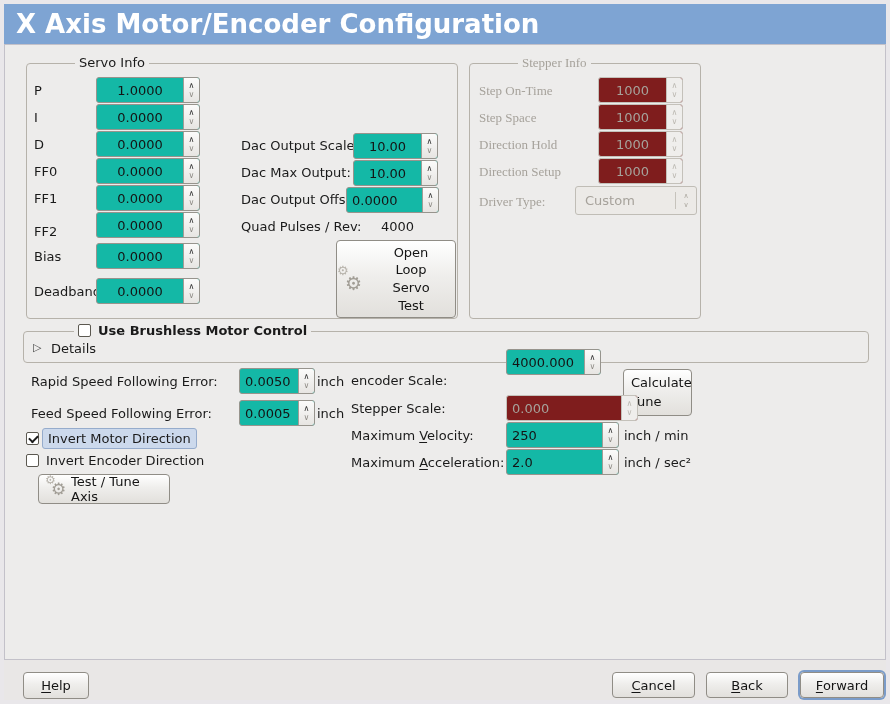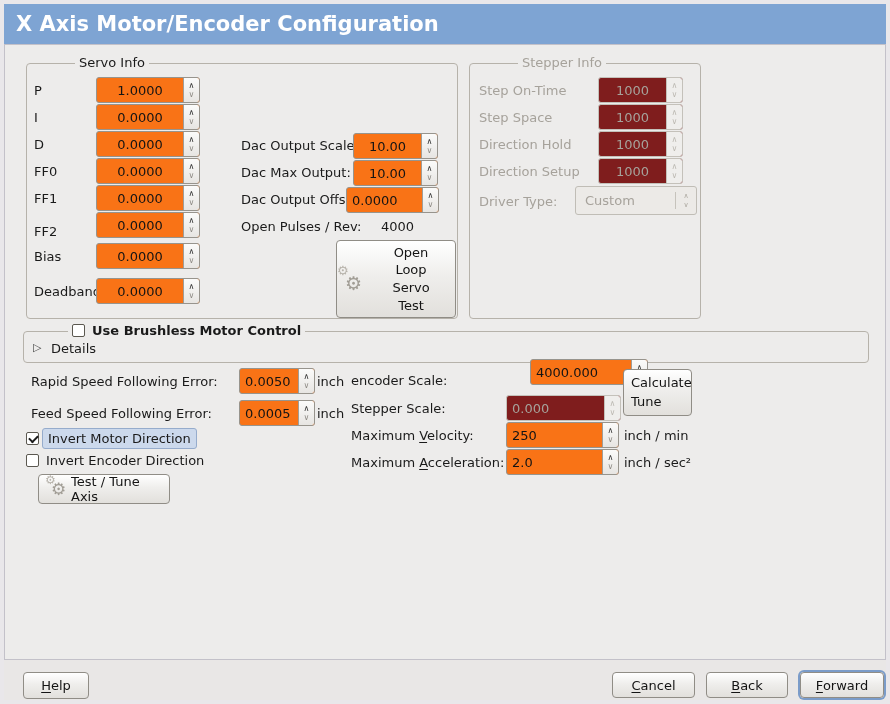--- a/index.html
+++ b/index.html
@@ -1,31 +1,31 @@
 <!DOCTYPE html>
 <html><head>
 <meta charset="utf-8">
 <style>
   html,body{margin:0;padding:0;}
   body{font-family:"DejaVu Sans","Liberation Sans",sans-serif;font-size:13px;color:#1a1a1a;}
   .window{position:relative;width:890px;height:704px;background:#e9e7ea;overflow:hidden;}
   .titlebar{position:absolute;left:4px;top:4px;width:882px;height:40px;background:#7ea4d3;
-            color:#ffffff;font-weight:bold;font-size:21px;line-height:40px;padding-left:12px;
+            color:#ffffff;font-weight:bold;font-size:26px;line-height:40px;padding-left:12px;
             box-sizing:border-box;}
   .content{position:absolute;left:4px;top:44px;width:882px;height:616px;background:#edeceb;
            border:1px solid #c3c1c9;box-sizing:border-box;}
   .footer{position:absolute;left:4px;top:660px;width:882px;height:40px;background:#e9e7e6;}
 
   .lbl{position:absolute;white-space:nowrap;color:#1a1a1a;}
-  .dim{color:#a6a29b;}
+  .dim{color:#a6a29b;font-family:Liberation Serif, serif;}
   .frame{position:absolute;border:1px solid #b6b2aa;border-radius:4px;box-sizing:border-box;}
   .legend{position:absolute;top:-9px;left:8px;background:#edeceb;padding:0 4px;white-space:nowrap;margin-left:40px;}
   .legend-flex{display:flex;align-items:center;gap:7px;}
 
-  .spin{position:absolute;display:flex;background:#f97316;border:1px solid #97948d;border-radius:3px;
+  .spin{position:absolute;display:flex;background:#14b8a6;border:1px solid #97948d;border-radius:3px;
         height:26px;box-sizing:border-box;overflow:hidden;}
   .spin .val{flex:1;display:flex;align-items:center;padding:0 5px;color:#141414;}
   .spin.center .val{justify-content:center;}
   .spin .btns{width:15px;border-left:1px solid #a09d96;background:linear-gradient(#fbfbfa,#e7e5e2);
               display:flex;flex-direction:column;align-items:center;justify-content:center;
               font-size:8px;line-height:1.15;}
   .spin .up{color:#2e2e2e;} .spin .dn{color:#8f8c86;}
   .spin.dis{background:#7f1d1d;border-color:#c4c1ba;}
   .spin.dis .val{color:#a6a29b;}
   .spin.dis .btns{background:#efeeec;border-left-color:#c4c1ba;}
@@ -166,21 +166,21 @@
 
     <span class="lbl" style="left:236px;top:147px;">Dac Output Offset:</span>
     <div class="spin" style="left:341px;top:142px;width:93px;">
       <span class="val">0.0000</span>
       <span class="btns">
           <span class="up">∧</span>
           <span class="dn">∨</span>
         </span>
     </div>
 
-    <span class="lbl" style="left:236px;top:174px;">Open Pulses / Rev:</span>
+    <span class="lbl" style="left:236px;top:174px;">Quad Pulses / Rev:</span>
     <span class="lbl" style="left:360px;top:174px;margin-left:16px;">4000</span>
 
     <div class="btn" style="left:331px;top:195px;width:120px;height:78px;">
       <span class="gears">
           <span class="g1">⚙</span>
           <span class="g2">⚙</span>
         </span>
       <span class="pre" style="flex:1;text-align:center;line-height:1.35;">Open
 Loop
 Servo
@@ -231,21 +231,21 @@
     <div class="combo" style="left:570px;top:141px;width:122px;height:29px;">
       <span class="txt">Custom</span>
       <span class="sep"></span>
       <span class="chev">
           <span>∧</span>
           <span>∨</span>
         </span>
     </div>
 
     <div class="frame" style="left:18px;top:286px;width:846px;height:32px;">
-      <span class="legend legend-flex" style="left:4px;">
+      <span class="legend legend-flex" style="left:10px;">
         <span class="checkbox inline"></span>
         <b>Use Brushless Motor Control</b>
       </span>
     </div>
     <span class="expander-arrow" style="left:28px;top:296px;">▷</span>
     <span class="lbl" style="left:46px;top:296px;">Details</span>
 
     <span class="lbl" style="left:26px;top:329px;">Rapid Speed Following Error:</span>
     <div class="spin" style="left:234px;top:323px;width:76px;">
       <span class="val">0.0050</span>
@@ -274,34 +274,34 @@
 
     <div class="btn" style="left:33px;top:429px;width:132px;height:30px;justify-content:flex-start;padding-left:6px;">
       <span class="gears small">
           <span class="g1">⚙</span>
           <span class="g2">⚙</span>
         </span>
       <span>Test / Tune Axis</span>
     </div>
 
     <span class="lbl" style="left:346px;top:328px;">encoder Scale:</span>
-    <div class="spin" style="left:501px;top:314px;width:118px;margin-left:24px;">
+    <div class="spin" style="left:501px;top:304px;width:95px;">
       <span class="val">4000.000</span>
       <span class="btns">
           <span class="up">∧</span>
           <span class="dn">∨</span>
         </span>
     </div>
     <div class="btn pre" style="left:618px;top:324px;width:69px;height:47px;justify-content:flex-start;padding-left:7px;text-align:left;line-height:1.4;">
       <span class="pre">Calculate
 Tune</span>
     </div>
 
     <span class="lbl" style="left:346px;top:356px;">Stepper Scale:</span>
-    <div class="spin dis" style="left:501px;top:350px;width:115px;">
+    <div class="spin dis" style="left:501px;top:350px;width:132px;">
       <span class="val">0.000</span>
       <span class="btns">
           <span class="up">∧</span>
           <span class="dn">∨</span>
         </span>
     </div>
 
     <span class="lbl" style="left:346px;top:383px;"><span>Maximum </span><span class="u">V</span><span>elocity:</span></span>
     <div class="spin" style="left:501px;top:377px;width:113px;">
       <span class="val">250</span>

